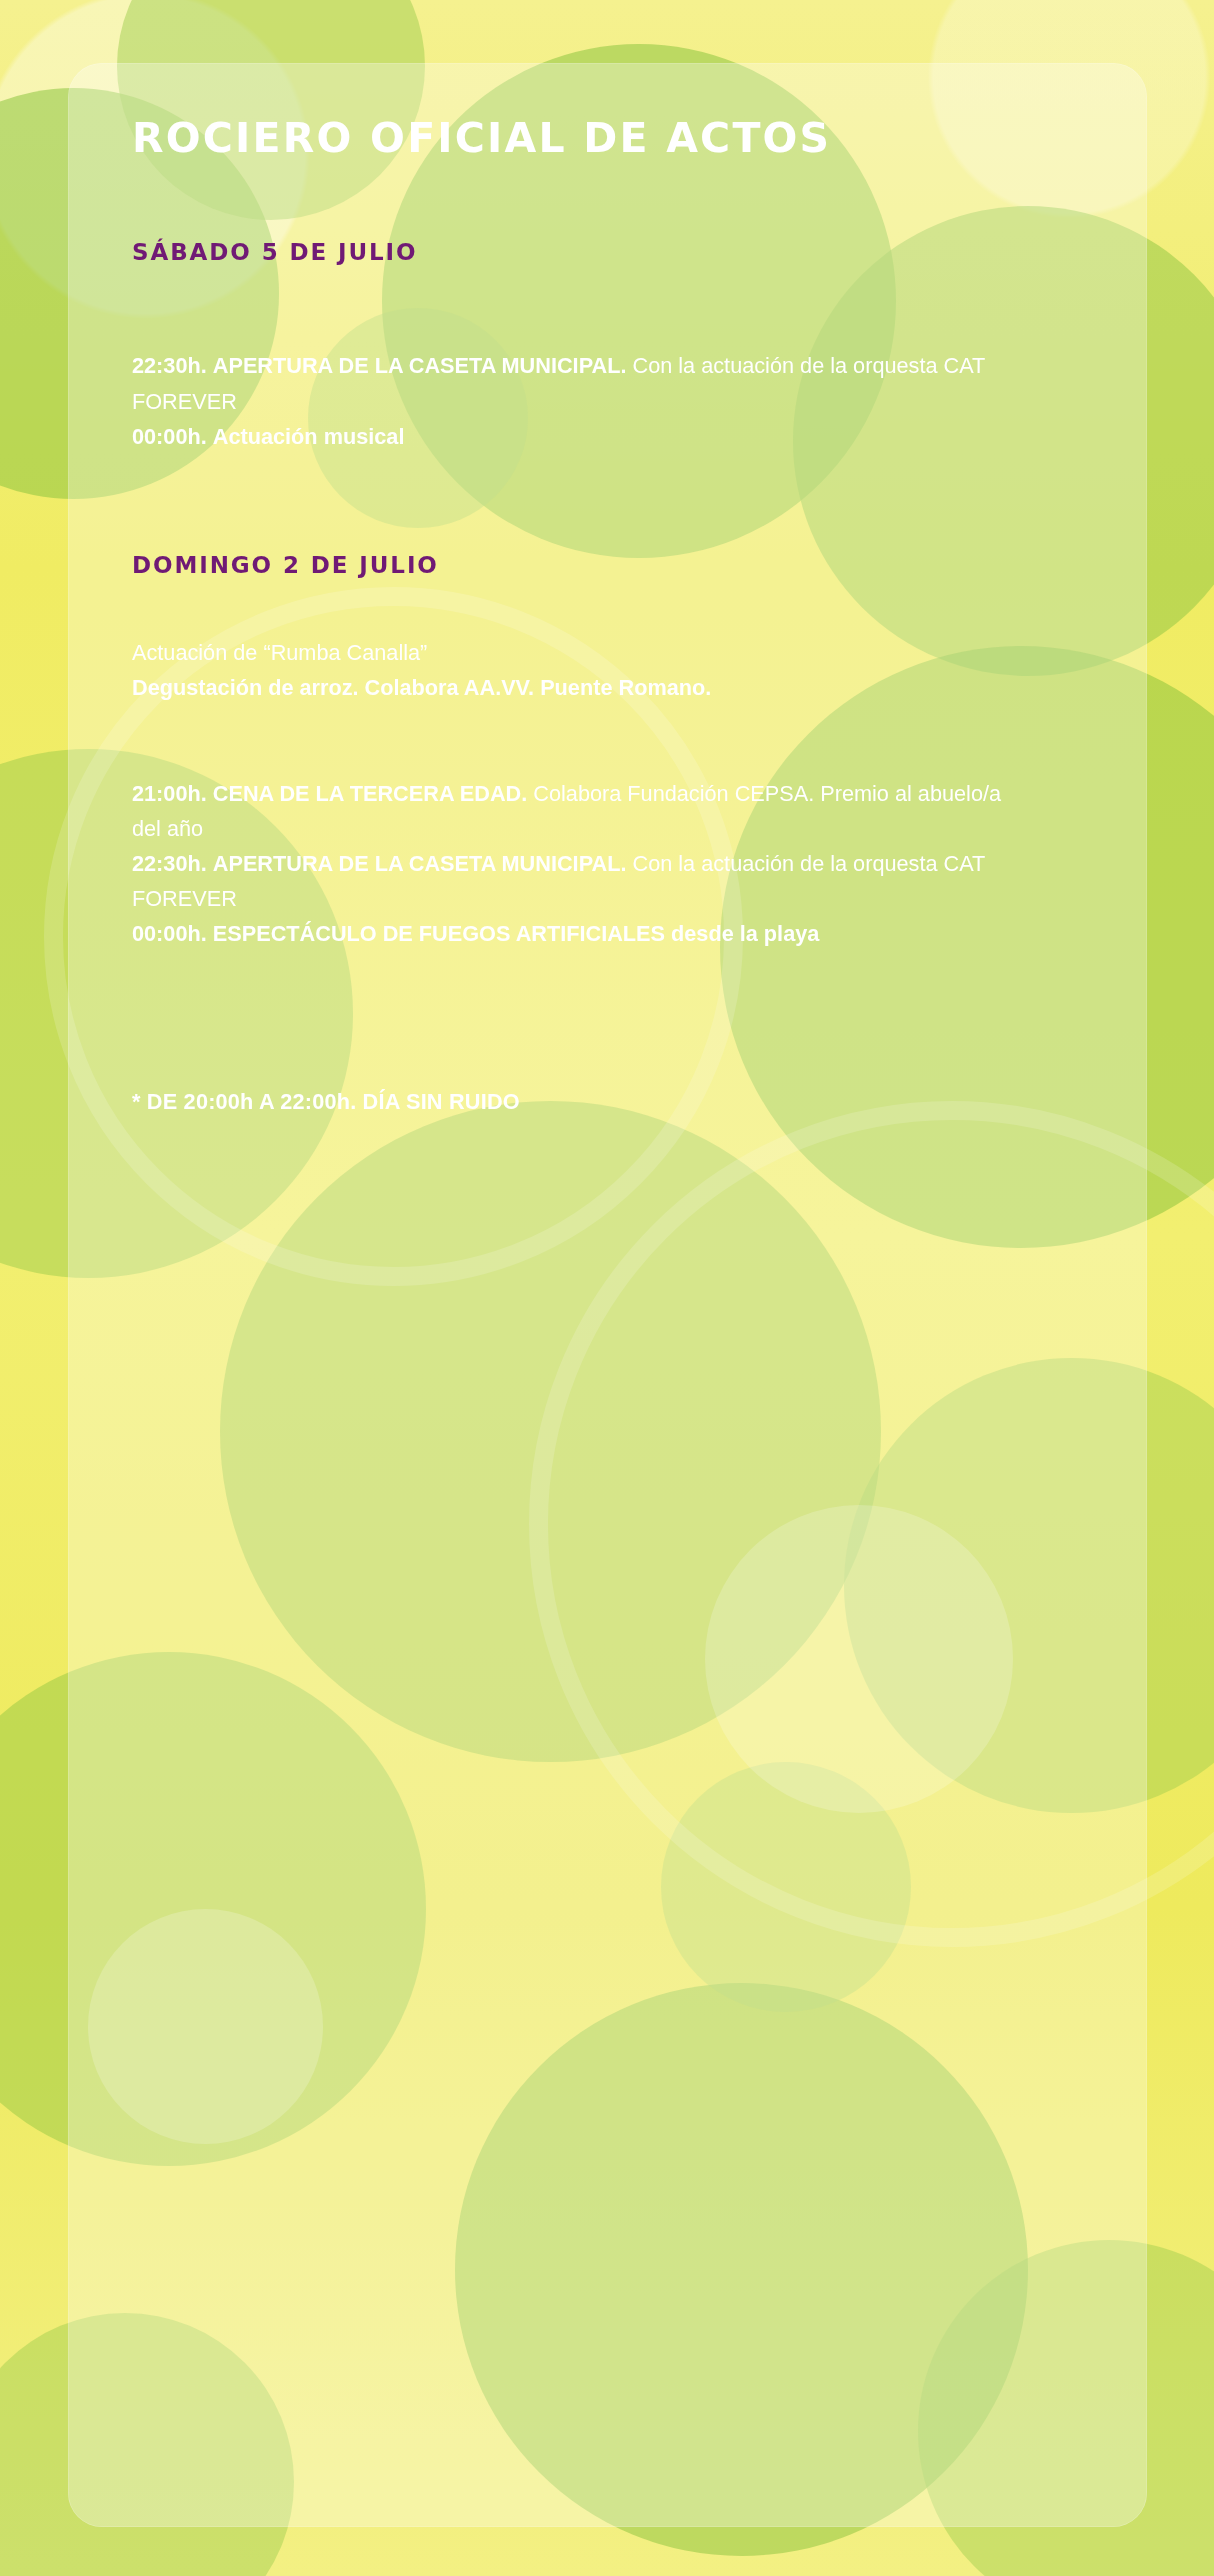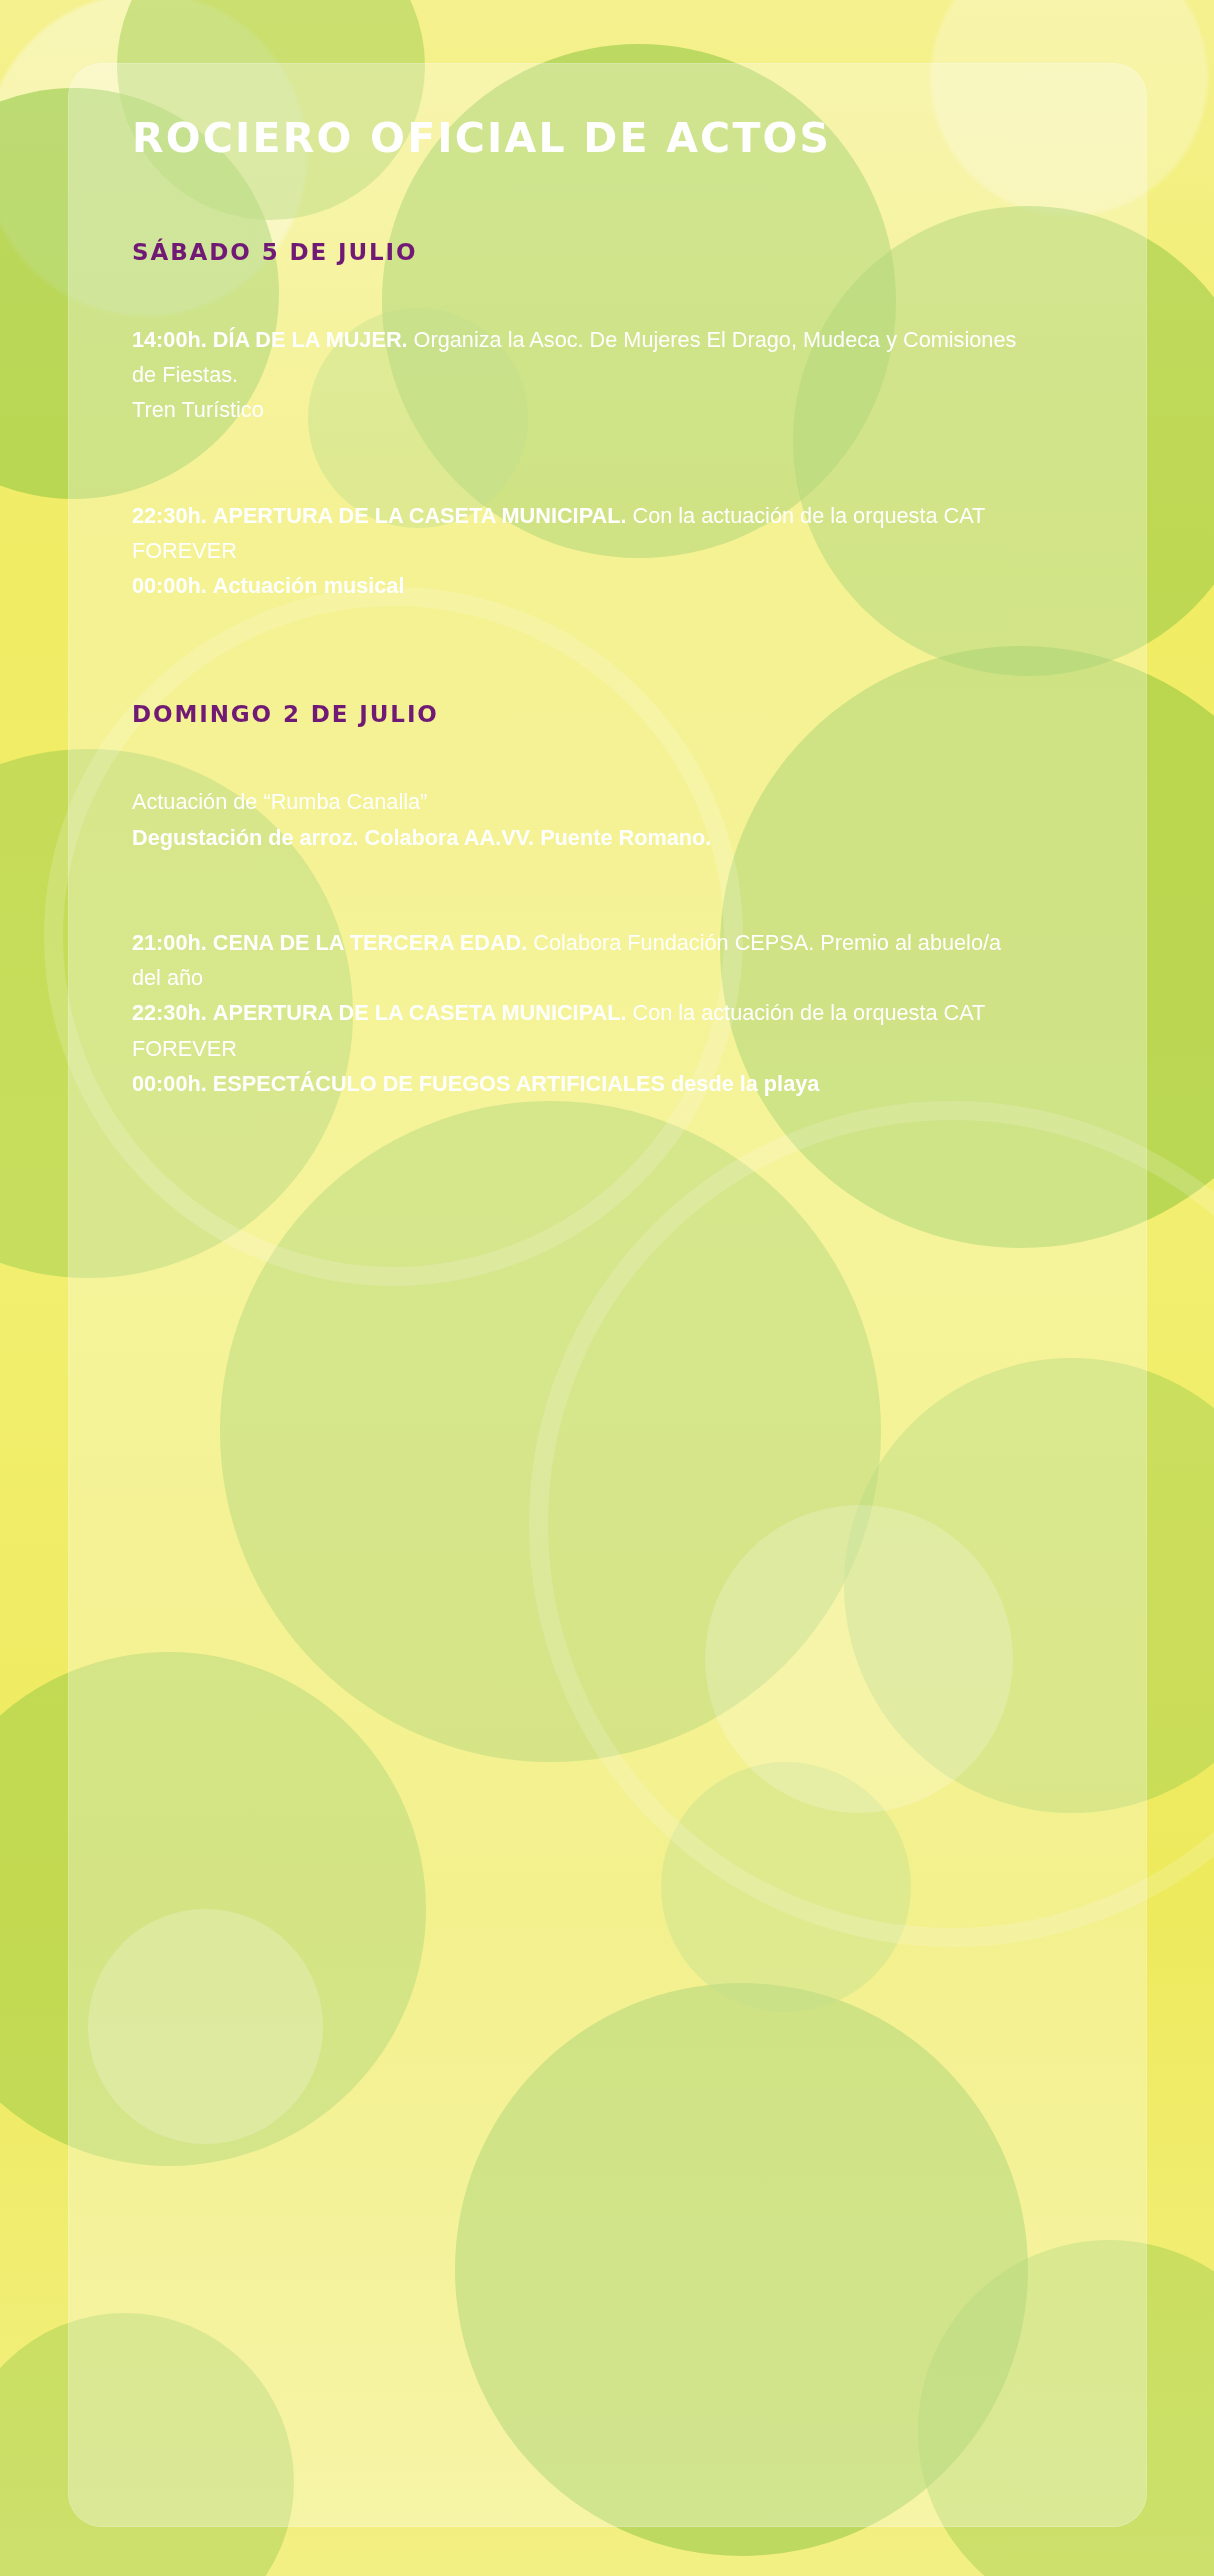--- a/index.html
+++ b/index.html
@@ -157,30 +157,20 @@
 </div>
 
 <div class="panel"></div>
 
 <div class="content">
 
   <h1 class="prog-title">ROCIERO OFICIAL DE ACTOS</h1>
 
   <h2 class="day-heading">SÁBADO 5 DE JULIO</h2>
 
-  <div class="block">
-    <p class="line">
-      <span class="t">14:00h.</span>
-      <span class="ev">DÍA DE LA MUJER.</span>
-      <span class="rest">Organiza la Asoc. De Mujeres El Drago, Mudeca y Comisiones de Fiestas.</span>
-    </p>
-    <p class="line">
-      <span class="rest">Tren Turístico</span>
-    </p>
-  </div>
 
   <div class="spacer-sm"></div>
 
   <div class="block">
     <p class="line">
       <span class="t">22:30h.</span>
       <span class="ev">APERTURA DE LA CASETA MUNICIPAL.</span>
       <span class="rest">Con la actuación de la orquesta CAT FOREVER</span>
     </p>
     <p class="line">
@@ -216,14 +206,15 @@
       <span class="rest">Con la actuación de la orquesta CAT FOREVER</span>
     </p>
     <p class="line">
       <span class="t">00:00h.</span>
       <span class="ev">ESPECTÁCULO DE FUEGOS ARTIFICIALES desde la playa</span>
     </p>
   </div>
 
   <div class="spacer-lg"></div>
 
+  <p class="note">*  DE 20:00h A 22:00h.   DÍA SIN RUIDO</p>
 </div>
 
 
 </body></html>

